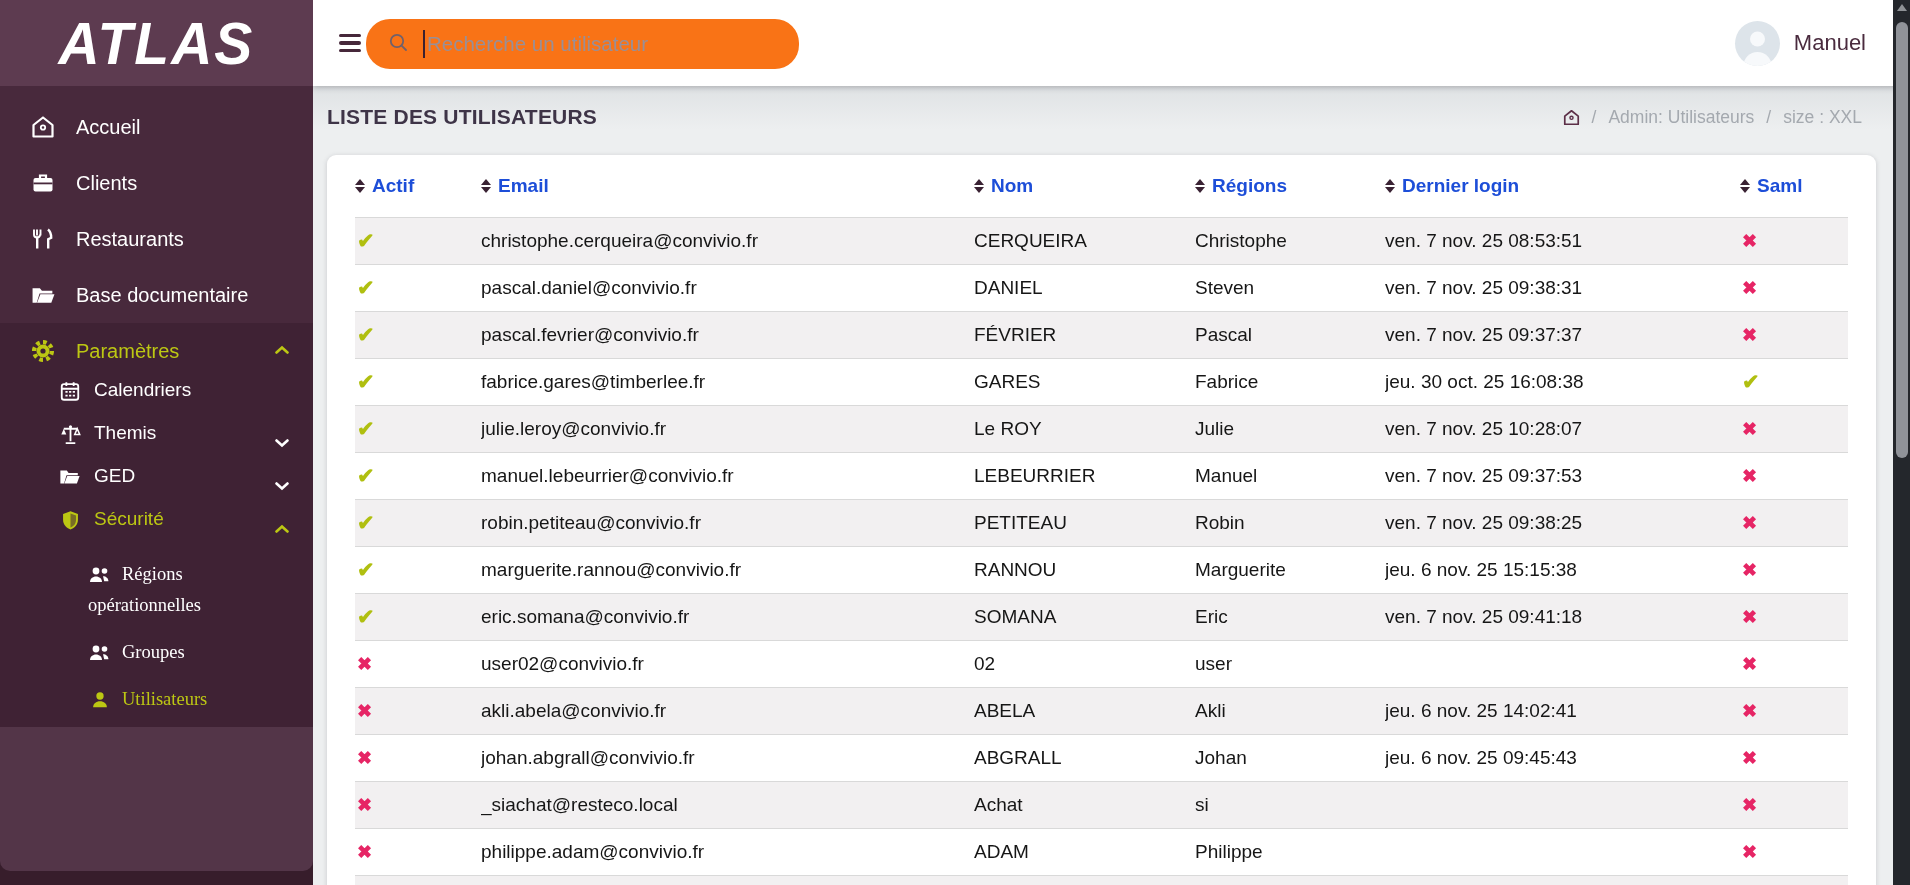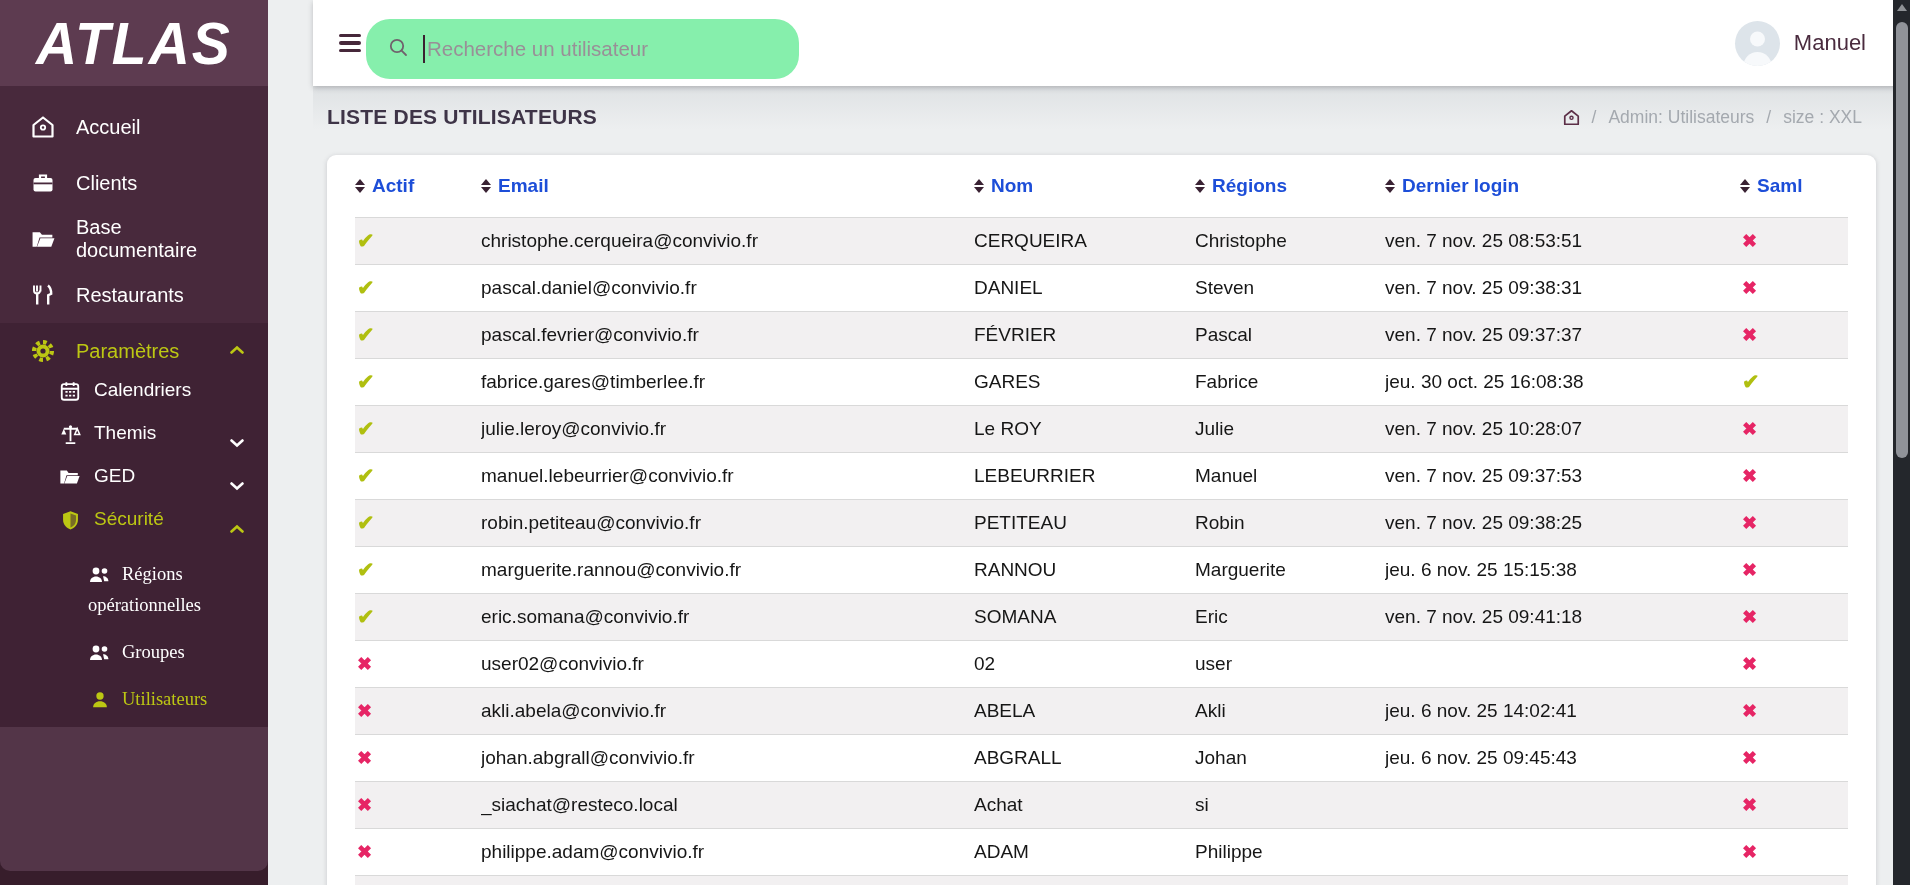--- a/index.html
+++ b/index.html
@@ -1,20 +1,20 @@
 <!DOCTYPE html>
 <html><head>
 <meta charset="utf-8">
 <style>
   * { margin:0; padding:0; box-sizing:border-box; }
   html,body { width:1910px; height:885px; overflow:hidden;
     font-family:"Liberation Sans", sans-serif; background:#edeff0; }
 
   
-  .sidebar { position:absolute; left:0; top:0; width:268px; height:885px;
+  .sidebar { position:absolute; left:0; top:0; width:313px; height:885px;
     background:#48293c; z-index:5; }
   .logo-block { height:86px; background:#5d3b50; display:flex; align-items:center; justify-content:center; }
   .logo-text { color:#fff; font-size:57px; font-weight:900; font-style:italic;
     letter-spacing:2px; transform:scaleY(1.05); }
   .nav { position:absolute; top:86px; left:0; right:0; bottom:0; }
   .nav-item { display:flex; align-items:center; height:56px; padding:0 26px 0 30px;
     color:#fff; font-size:20px; cursor:pointer; position:relative; }
   .nav-item .ico { width:26px; height:26px; margin-right:20px; flex:0 0 auto; display:flex; align-items:center; justify-content:center; }
   .group-block { background:#3f2234; padding-bottom:4px; }
   .sub-item { display:flex; align-items:flex-start; height:43px; padding:0 26px 0 58px;
@@ -33,22 +33,22 @@
   .below-dark { position:absolute; left:0; right:0; top:604px; bottom:0; background:#371d2b; }
 
   
   .main { position:absolute; left:313px; top:0; width:1597px; height:885px; background:#edeff0; }
 
   .topbar { position:absolute; left:0; top:0; right:0; height:86px; background:#fff;
     box-shadow:0 2px 5px rgba(60,60,70,.28); z-index:4; }
   .hamburger { position:absolute; left:26px; top:34px; width:22px; height:18px;
     display:flex; flex-direction:column; justify-content:space-between; cursor:pointer; }
   .hamburger span { display:block; height:3.4px; background:#46273a; border-radius:2px; }
-  .search-pill { position:absolute; left:53px; top:19px; width:433px; height:60px;
-    background:#86efac; border-radius:24px; display:flex; align-items:center; padding:0 18px 0 22px; }
+  .search-pill { position:absolute; left:53px; top:19px; width:433px; height:50px;
+    background:#f97316; border-radius:24px; display:flex; align-items:center; padding:0 18px 0 22px; }
   .search-pill .mag { margin-right:14px; flex:0 0 auto; }
   .caret { width:2px; height:28px; background:#3a2130; margin-right:2px; }
   .search-input { border:none; outline:none; background:transparent; flex:1;
     font-size:20.5px; color:#4a3b45; font-family:"Liberation Sans", sans-serif; }
   .search-input::placeholder { color:#998f97; opacity:1; }
   .user-zone { position:absolute; right:44px; top:0; height:86px; display:flex; align-items:center; gap:14px; cursor:pointer; }
   .avatar { width:45px; height:45px; border-radius:50%; background:#dde4ea; overflow:hidden;
     display:flex; align-items:flex-end; justify-content:center; }
   .user-name { font-size:22px; color:#4a2b3e; }
 
@@ -114,36 +114,36 @@
           <svg width="24" height="24" viewBox="0 0 24 24">
               <path d="M9 7V4.5h6V7" fill="none" stroke="#fff" stroke-width="2.2"></path>
               <rect x="2.5" y="7" width="19" height="13.5" rx="2" fill="#fff"></rect>
               <rect x="2.5" y="11.5" width="19" height="1.8" fill="#48293c"></rect>
             </svg>
         </span>
         <span>Clients</span>
       </div>
       <div class="nav-item">
         <span class="ico">
-          <svg width="25" height="25" viewBox="0 0 24 24">
-              <path d="M1.5 5h7l2 2.5h10v2.5H8.2L5.5 19H1.5z" fill="#fff"></path>
-              <path d="M9 10.8h13.5L19.5 19H5.8z" fill="#fff"></path>
-            </svg>
-        </span>
-        <span>Base documentaire</span>
-      </div>
-      <div class="nav-item">
-        <span class="ico">
           <svg width="24" height="24" viewBox="0 0 24 24">
               <path d="M6 2.5v6M9.5 2.5v6M3 2.5v5a3 3 0 0 0 6 0" fill="none" stroke="#fff" stroke-width="1.9"></path>
               <path d="M6.2 9.5V21.5" stroke="#fff" stroke-width="2.4"></path>
               <path d="M17 2.5c2.2 1.8 3.2 5 3.2 8.2l-3 1.6V21.5" fill="none" stroke="#fff" stroke-width="2.4"></path>
             </svg>
         </span>
         <span>Restaurants</span>
+      </div>
+      <div class="nav-item">
+        <span class="ico">
+          <svg width="25" height="25" viewBox="0 0 24 24">
+              <path d="M1.5 5h7l2 2.5h10v2.5H8.2L5.5 19H1.5z" fill="#fff"></path>
+              <path d="M9 10.8h13.5L19.5 19H5.8z" fill="#fff"></path>
+            </svg>
+        </span>
+        <span>Base documentaire</span>
       </div>
     </div>
 
     <div class="group-block" style="position:absolute;left:0;right:0;top:237px;">
       <div class="nav-item">
         <span class="ico">
           <svg width="26" height="26" viewBox="0 0 24 24">
               <circle cx="12" cy="12" r="8.2" fill="none" stroke="#bcc713" stroke-width="4" stroke-dasharray="3.4 3"></circle>
               <circle cx="12" cy="12" r="6" fill="#bcc713"></circle>
               <circle cx="12" cy="12" r="2.4" fill="#3f2234"></circle>

